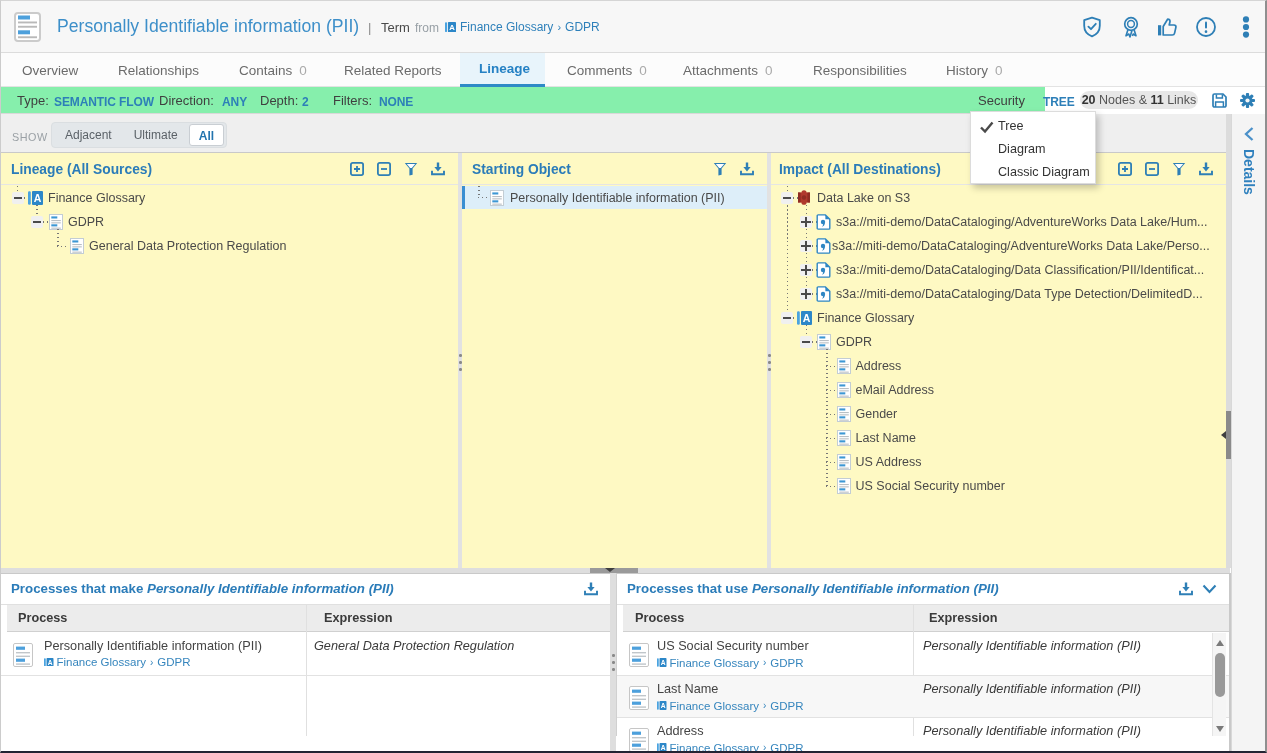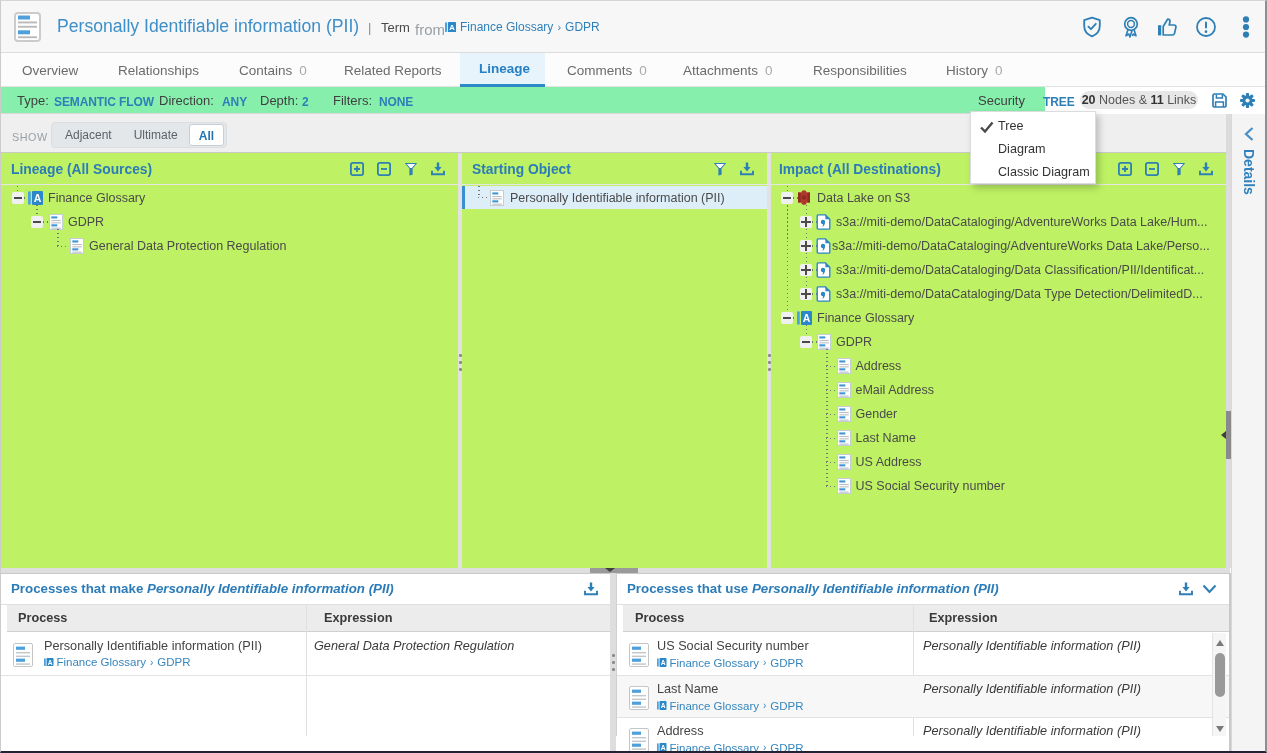--- a/index.html
+++ b/index.html
@@ -5,21 +5,21 @@
 *{margin:0;padding:0;box-sizing:border-box}
 html,body{width:1267px;height:753px;overflow:hidden}
 body{font-family:"Liberation Sans",sans-serif;position:relative;background:#fff;color:#4a4a4a;border-left:1px solid #ccc;border-right:2px solid #8f8f8f;border-top:1px solid #d5d5d5;border-bottom:2px solid #232433}
 svg{display:block;position:absolute}
 
 #hdr{position:absolute;left:0;top:0;width:1266px;height:52px;background:#f7f7f7;border-bottom:1px solid #dcdcdc}
 #hicon{left:13px;top:11px}
 #htitle{position:absolute;left:56px;top:14.5px;font-size:17.6px;color:#3d8fc9}
 #hsep{position:absolute;left:367px;top:19px;font-size:13px;color:#8a8a8a}
 #hterm{position:absolute;left:380px;top:19px;font-size:13px;color:#4a4a4a}
-#hfrom{position:absolute;left:414px;top:20px;font-size:15px;color:#98a0a6}
+#hfrom{position:absolute;left:414px;top:20px;font-size:12px;color:#98a0a6}
 #hbc{position:absolute;left:444px;top:19px;font-size:12px;color:#2e80ba;display:flex;align-items:center}
 #hbc svg{position:static}
 .bsep{color:#2e80ba;margin:0 4px;font-size:11px}
 #hicons{position:absolute;right:0;top:15px;width:260px;height:22px}
 #hicons svg{top:0}
 
 #tabs{position:absolute;left:0;top:52px;width:1266px;height:34px;background:#fcfcfc;border-bottom:1px solid #e3e3e3}
 .tab{position:absolute;top:0;padding:0 19px;font-size:13.5px;color:#6b6b6b;display:flex;align-items:center;height:34px;white-space:nowrap}
 .tab .cnt{color:#aaa;margin-left:7px}
 .tab.active{background:#e8f4fb;color:#2581c4;font-weight:bold;border-bottom:3px solid #2e8ac6;width:85px}
@@ -31,21 +31,21 @@
 #pill{position:absolute;left:1079px;top:4px;width:118px;height:18px;background:#e7e7e7;border-radius:9px;font-size:12.5px;color:#555;text-align:center;line-height:18px}
 #pill b{color:#333}
 
 #showrow{position:absolute;left:0;top:113px;width:1230px;height:39px;background:#efefef;border-bottom:1px solid #c9c9c9}
 #showlbl{position:absolute;left:11px;top:17px;font-size:10.8px;color:#9aa0a5;letter-spacing:.5px}
 #btngrp{position:absolute;left:50px;top:8px;height:26px;background:#e3e7ea;border:1px solid #dadee1;border-radius:4px;display:flex;align-items:center;padding:0 2px}
 #btngrp .bt{font-size:12px;padding:0 11px;color:#5b6268}
 #btngrp .bt.sel{background:#fff;border:1px solid #c9ced3;border-radius:3px;color:#2374ae;font-weight:bold;height:22px;line-height:22px;padding:0 9px}
 
 #main{position:absolute;left:0;top:152px;width:1225px;height:415px;background:#fff}
-.panel{position:absolute;top:0;height:415px;background:#bef264}
+.panel{position:absolute;top:0;height:415px;background:#fef9c3}
 .phead{position:absolute;top:0;left:0;right:0;height:32px;border-bottom:1px solid #e5e5e5}
 .ptitle{position:absolute;top:8.5px;font-size:13.8px;font-weight:bold;color:#2b7cb9}
 .picons{position:absolute;top:9px;right:13px;display:flex;gap:13px}
 .picons svg{position:static}
 .tree{position:absolute;left:0;right:0;top:33px;bottom:0}
 .tr{position:absolute;left:0;right:0;height:24px}
 .tr>*{position:absolute}
 .tl{font-size:12.5px;color:#4a4a4a;top:5px;white-space:nowrap}
 .tog{width:12px;height:12px;top:6px;background:#f0f0f0;border-radius:2px}
 .tog:after{content:"";position:absolute;left:2px;right:2px;top:5px;height:1.8px;background:#4a4a4a}

